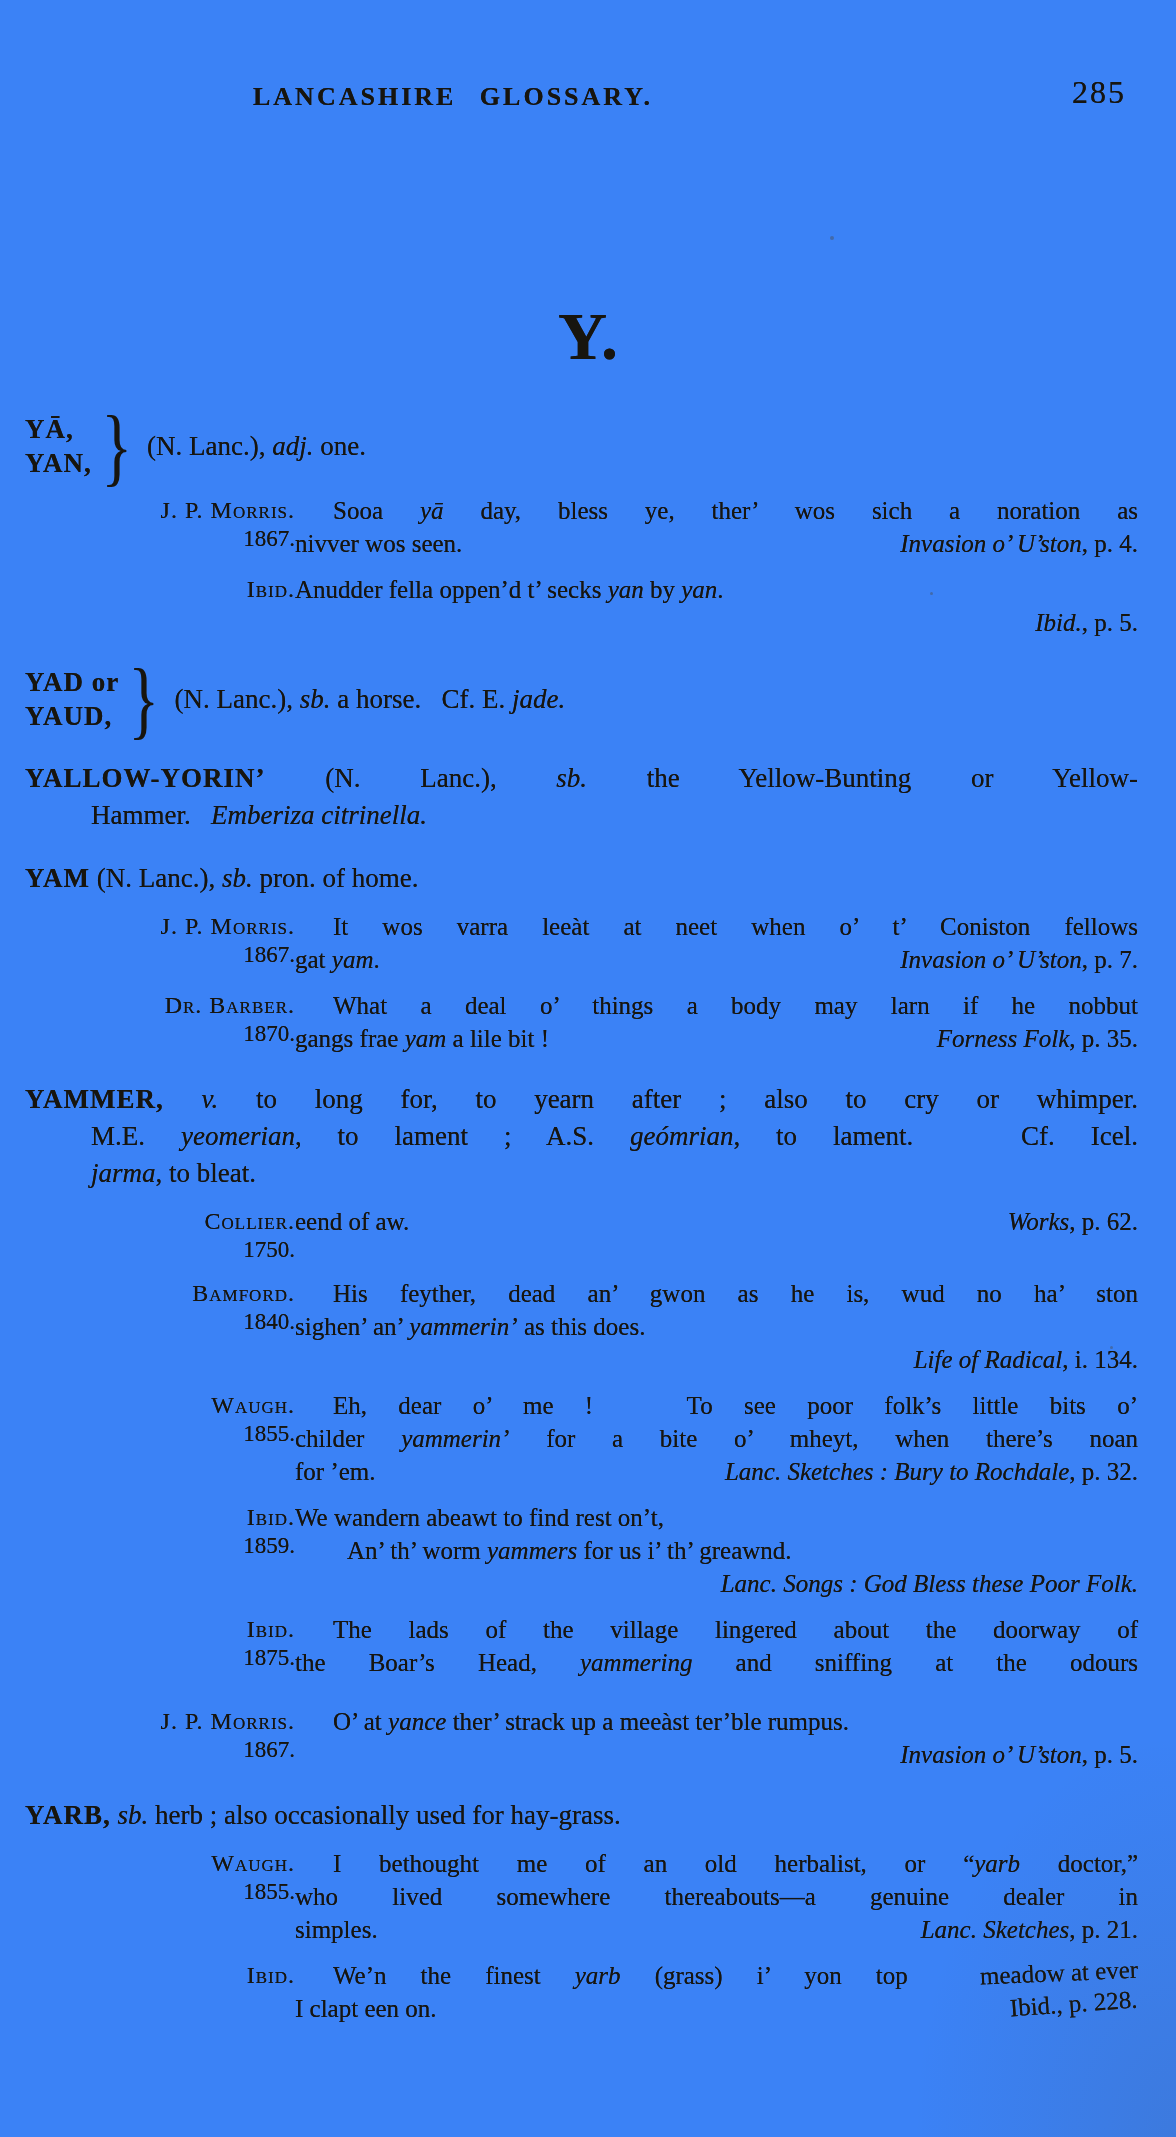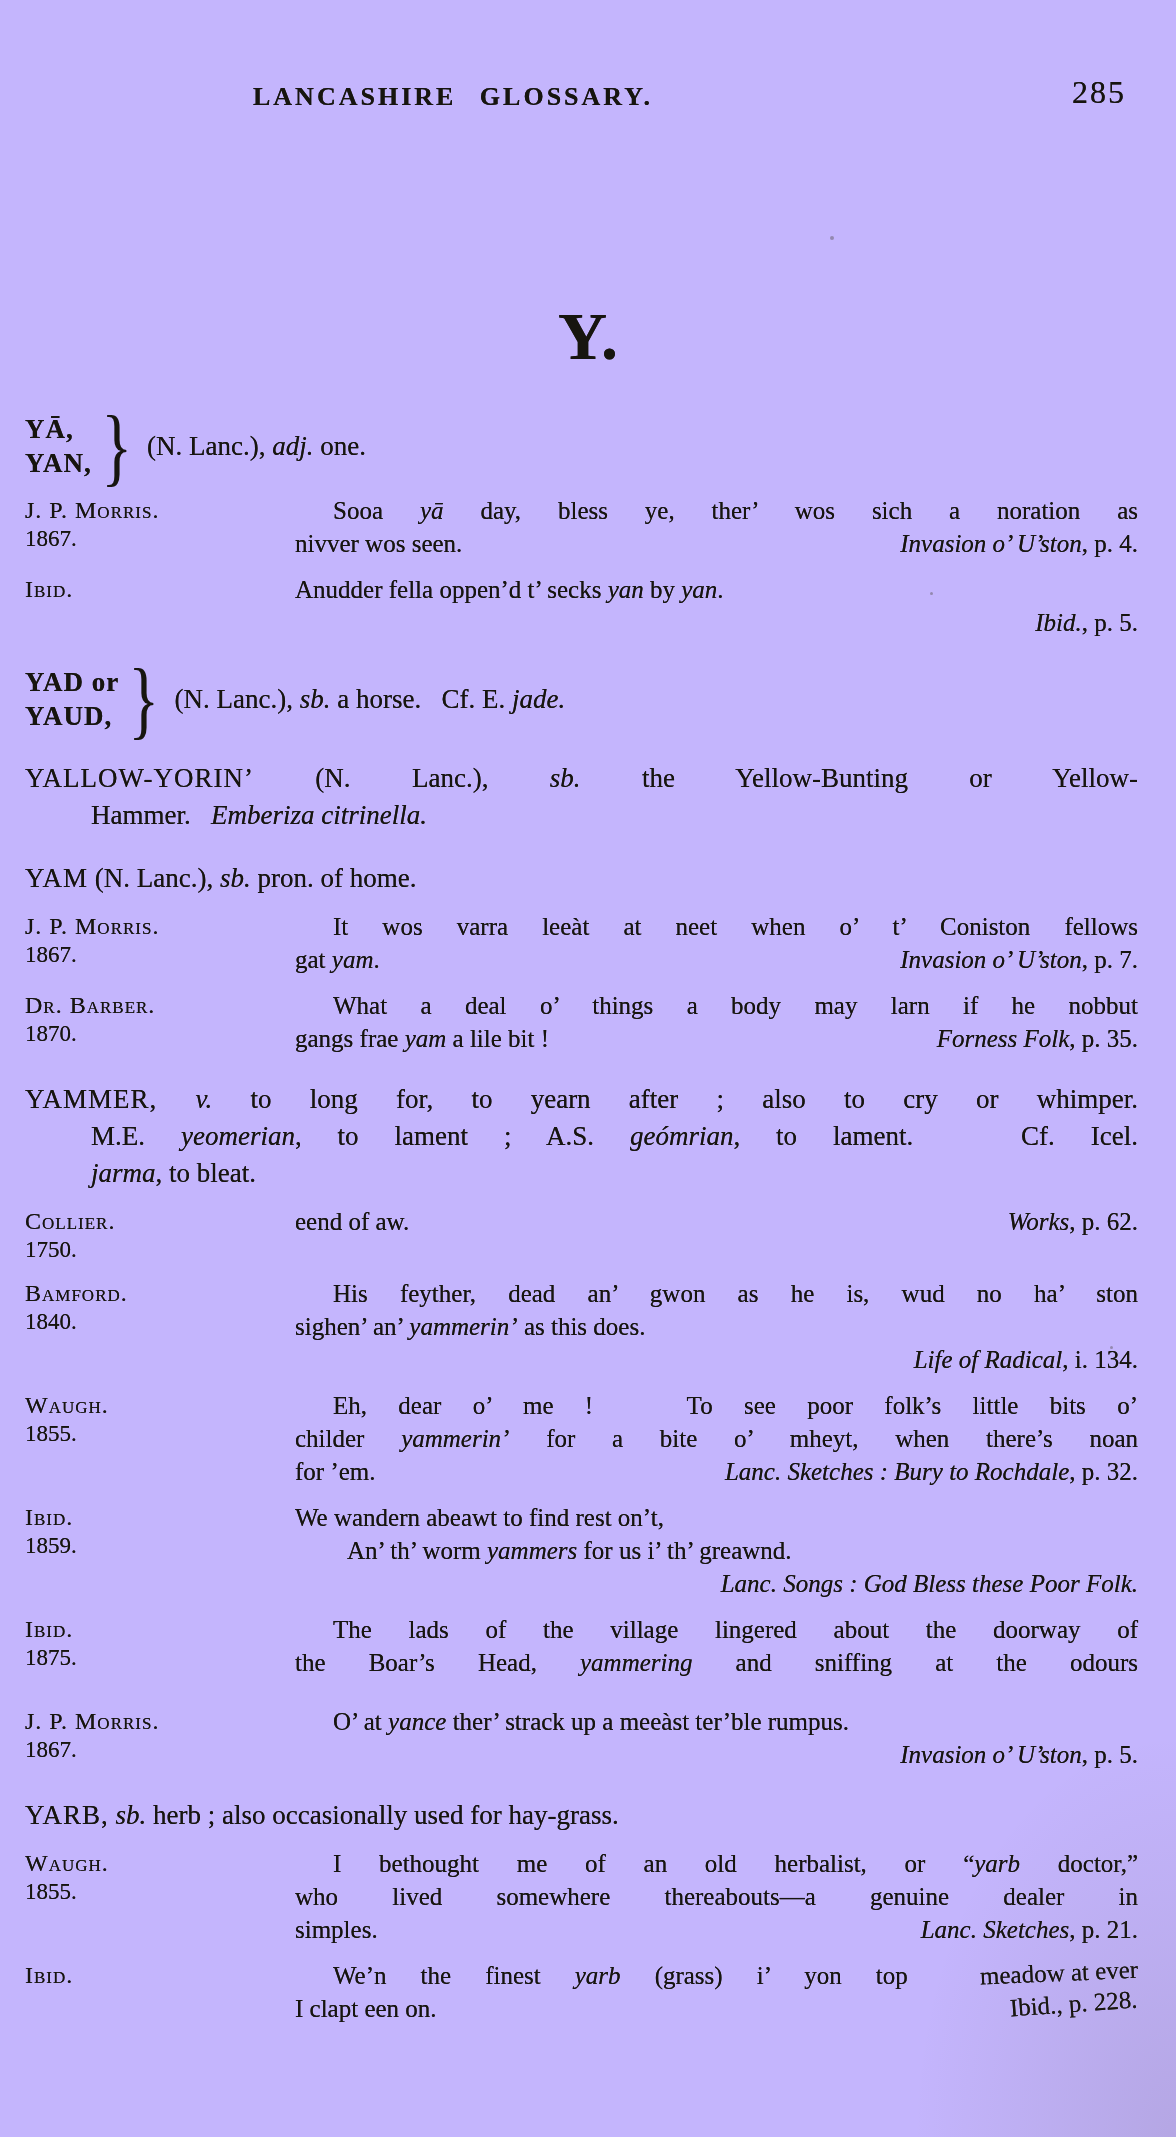--- a/index.html
+++ b/index.html
@@ -1,20 +1,20 @@
 <!DOCTYPE html>
 <html><head>
 <meta charset="utf-8">
 <style>
   html,body { margin:0; padding:0; background:#e8e8e6; }
   .page {
     position:relative;
     width:1176px; height:2137px;
     margin:0 auto;
-    background:#c4b5fd;
+    background:#3b82f6;
     color:#17150f;
     font-family:"Liberation Serif", serif;
     text-shadow:0 0 0.6px rgba(23,21,15,0.85);
     overflow:hidden;
   }
   .corner-shade {
     position:absolute; right:0; bottom:0; width:300px; height:460px;
     background:radial-gradient(ellipse at 100% 100%, rgba(70,62,48,0.12), rgba(70,62,48,0) 62%);
     pointer-events:none;
   }
@@ -44,33 +44,33 @@
   .braced { display:flex; align-items:center; }
   .hw-stack { display:flex; flex-direction:column; line-height:34px; }
   .hw { font-weight:bold; letter-spacing:1px; }
   .brace {
     font-size:86px; line-height:0.8; font-weight:normal;
     transform:scaleX(0.75); margin:0 2px 0 4px; text-shadow:none;
   }
   .braced .def { padding-left:8px; white-space:pre-wrap; font-size:27px; }
 
   .quote { display:flex; margin-top:13px; font-size:25px; line-height:33px; }
-  .qsrc { flex:0 0 270px; width:270px; text-align:left; padding-top:1px; }
+  .qsrc { flex:0 0 270px; width:270px; text-align:right; padding-top:1px; }
   .qsrc .sc { font-variant:small-caps; font-size:24px; letter-spacing:1px; line-height:30px; }
   .qsrc .yr { font-size:23px; line-height:28px; }
   .qbody { flex:1; min-width:0; }
   .ql { white-space:pre-wrap; }
   .ql.first { text-indent:38px; }
   .ql.split { display:flex; justify-content:space-between; }
   .ql.citeline { text-align:right; }
   .ql.verse2 { padding-left:52px; }
   .cite { white-space:pre-wrap; }
 
   .it { font-style:italic; }
-  .b  { font-weight:normal; letter-spacing:1px; }
+  .b  { font-weight:bold; letter-spacing:1px; }
   .tilt1 { display:inline-block; transform:rotate(-2.5deg) translateY(-2px); }
   .tilt2 { display:inline-block; transform:rotate(-4deg) translateY(-5px); }
 </style>
 </head>
 <body>
 
 <div class="page">
 
   <header class="running-head">
     <div class="head-title">LANCASHIRE GLOSSARY.</div>

